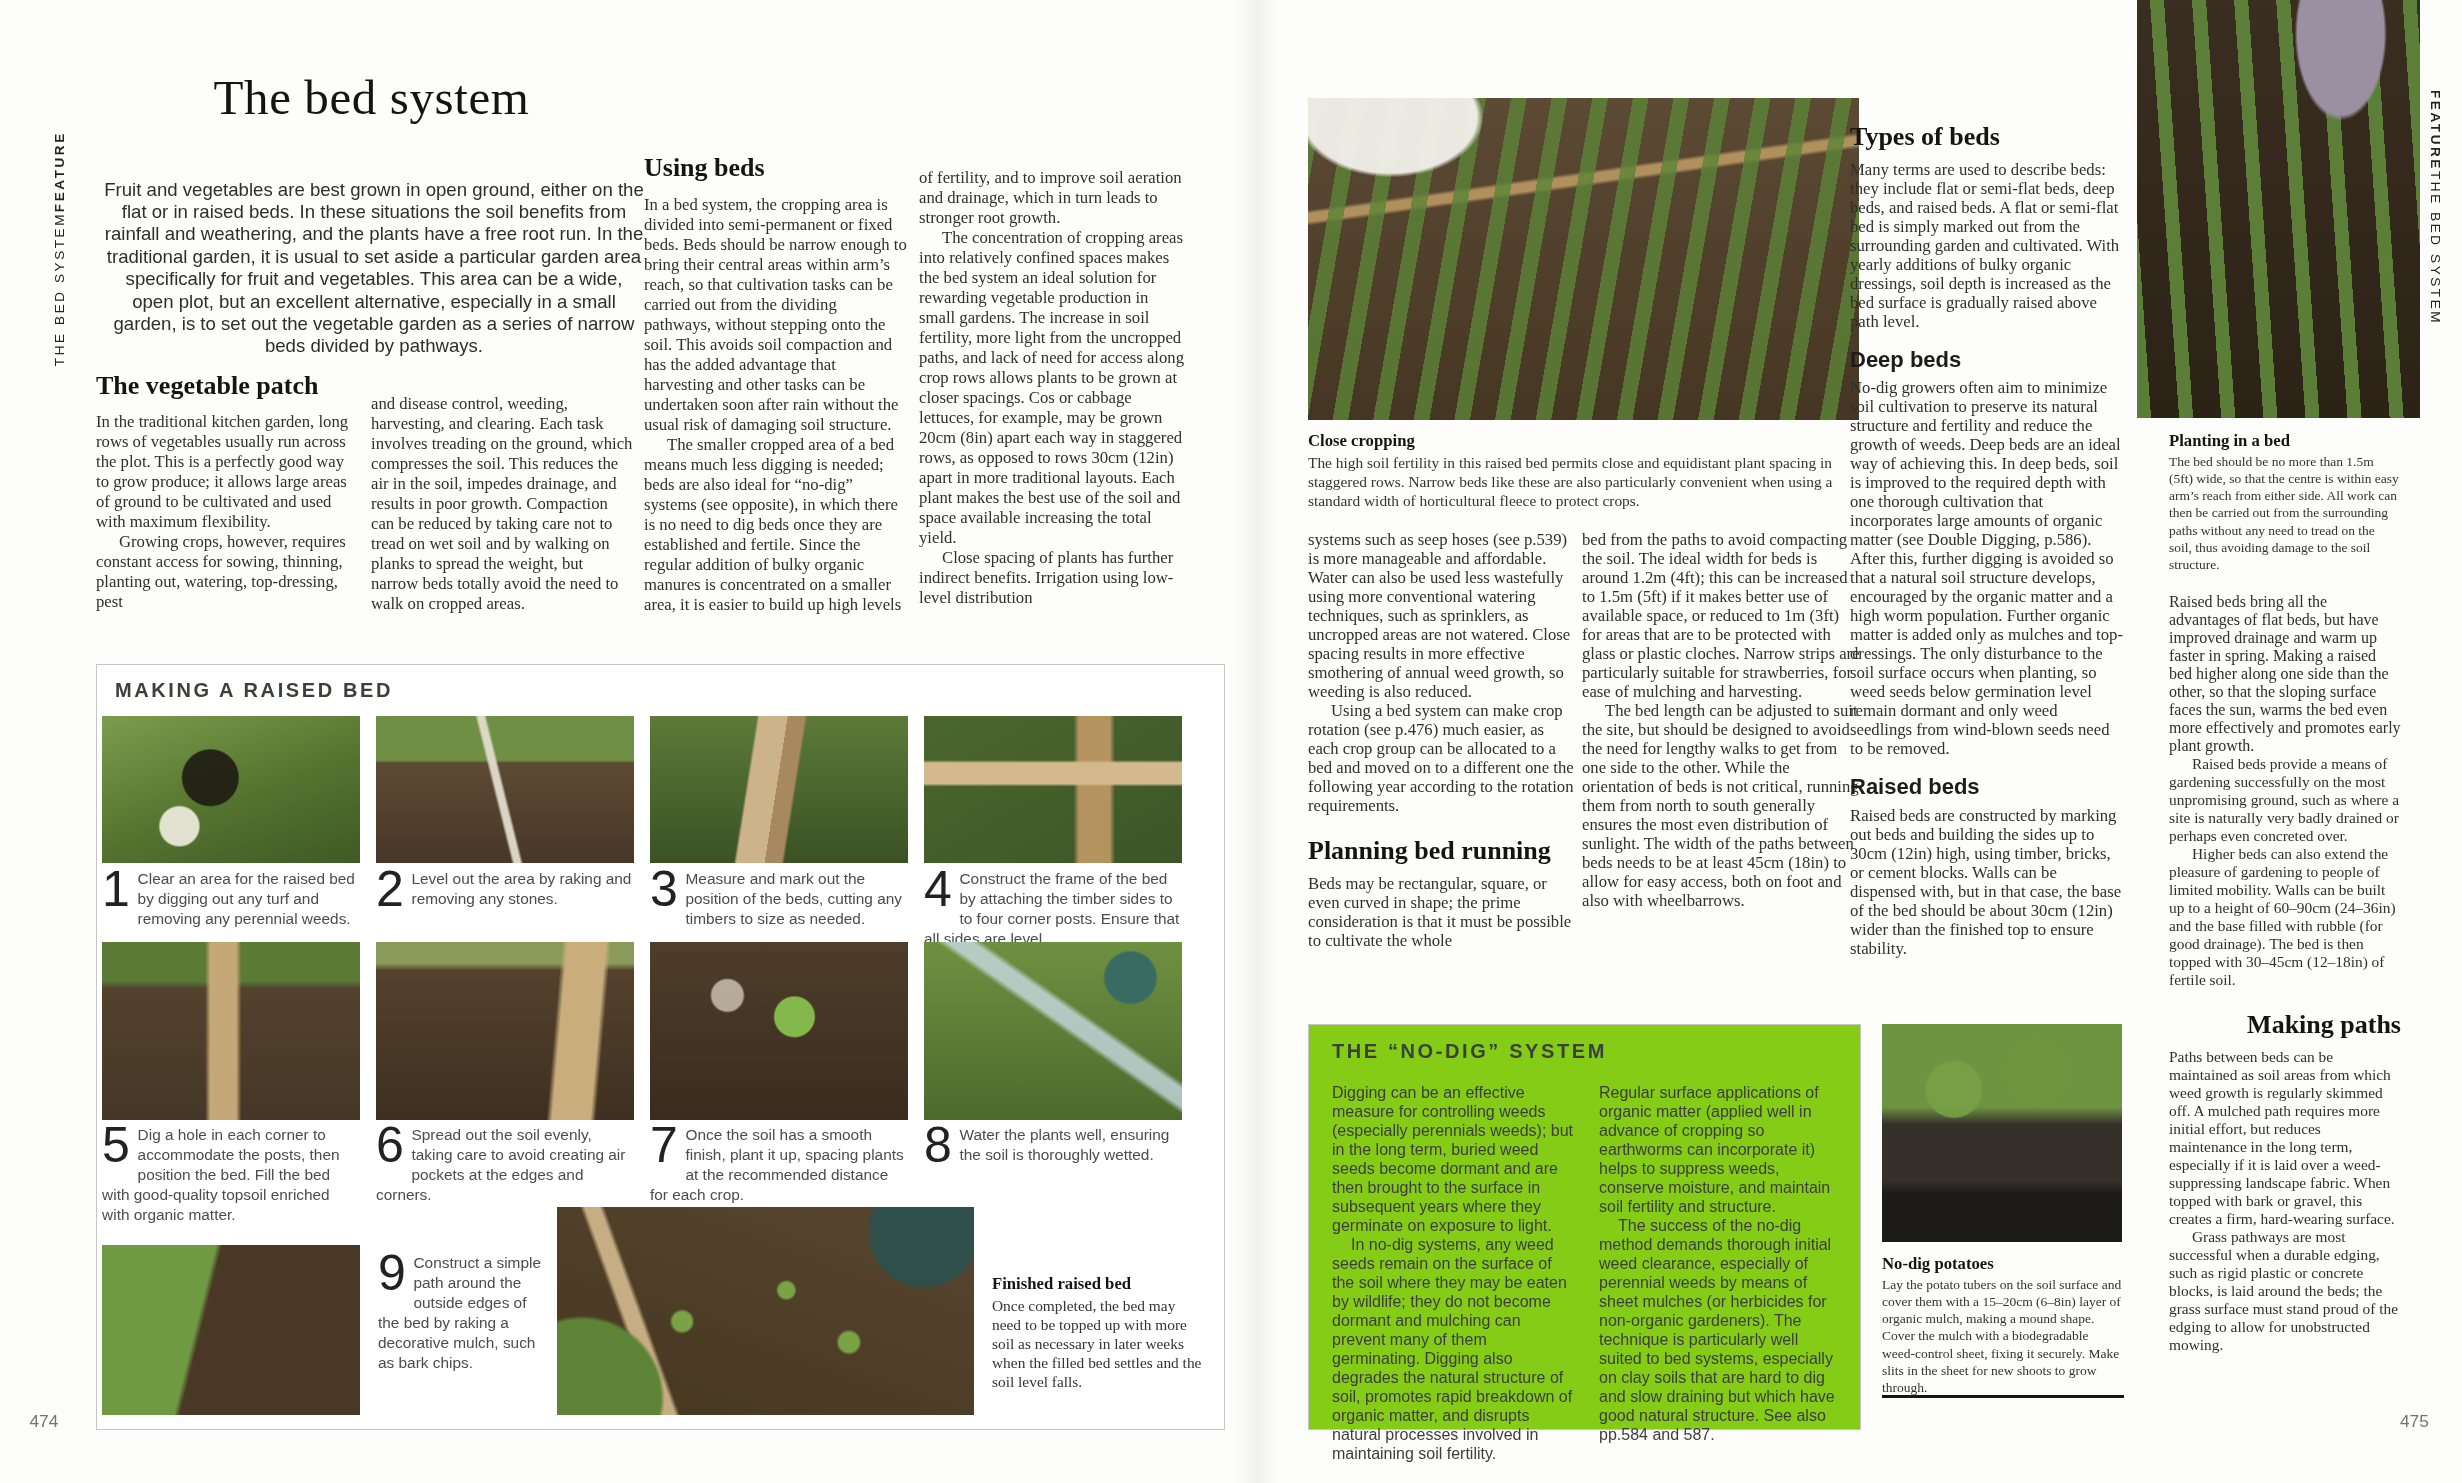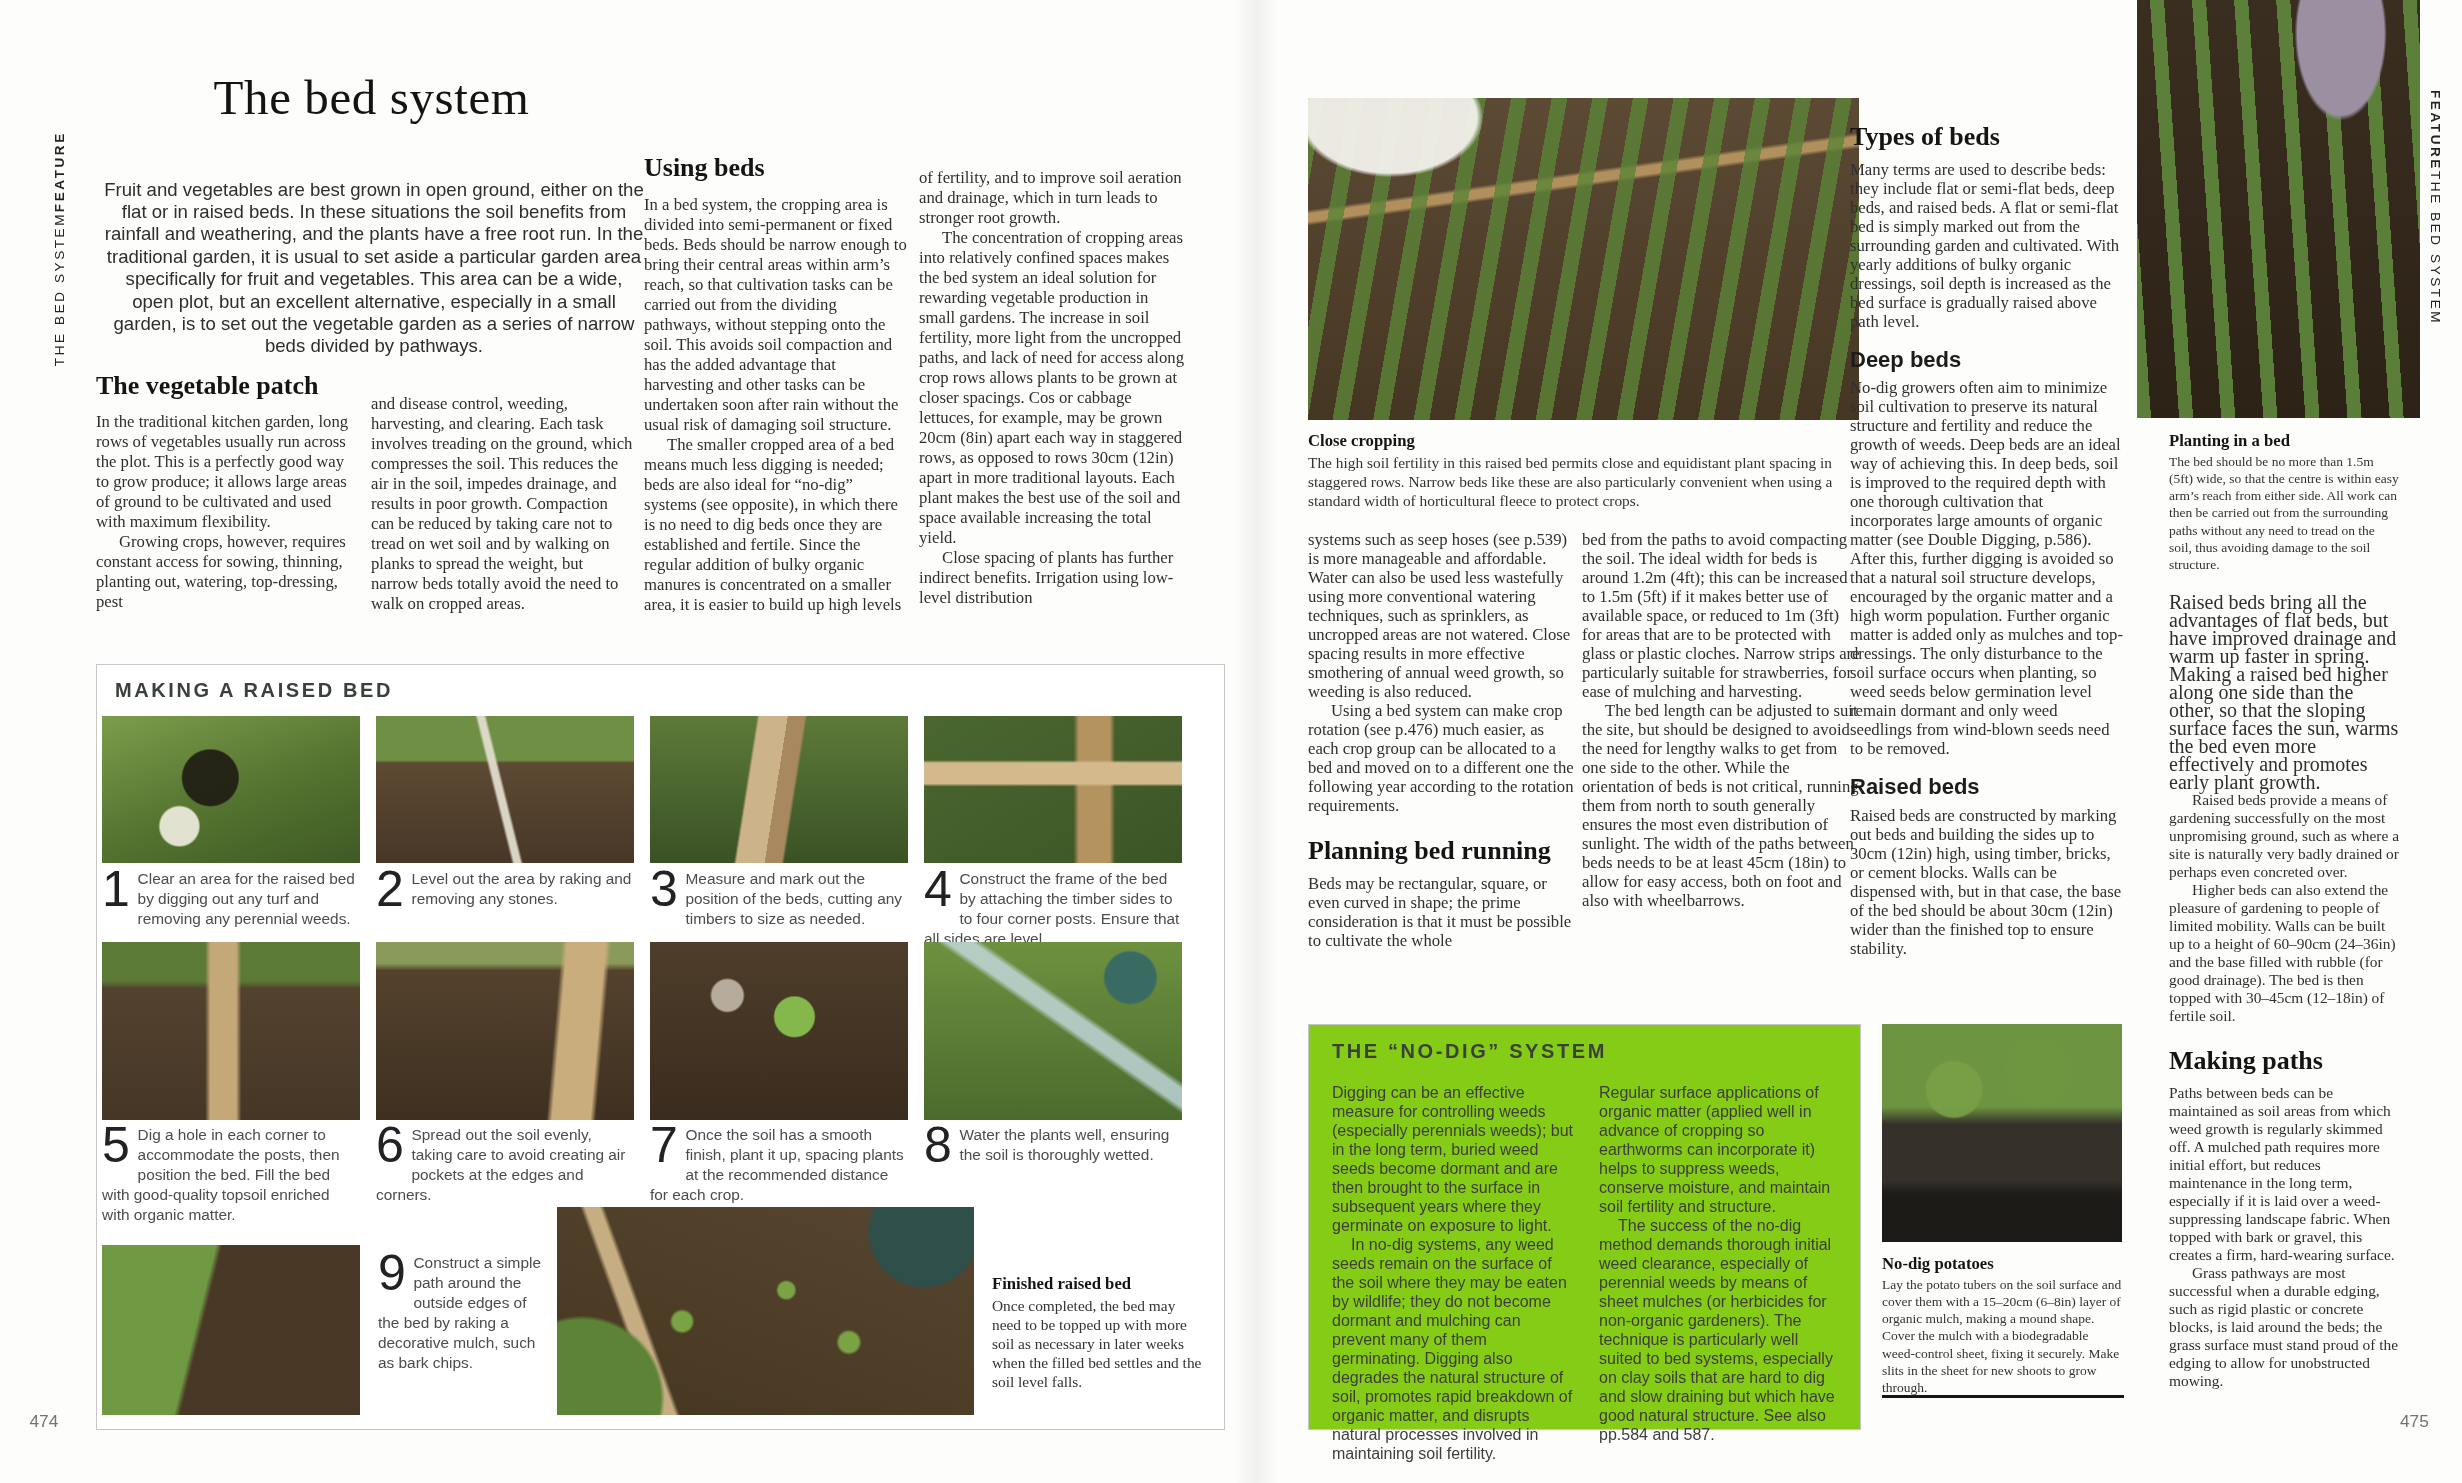--- a/index.html
+++ b/index.html
@@ -151,25 +151,25 @@
   </div>
 
   <div class="abs gplant" style="left:2137px;top:0;width:283px;height:418px;"></div>
 
   <div class="abs" style="left:2145px;top:431px;width:232px;margin-left:24px;">
     <div class="cap">
       <h4>Planting in a bed</h4>
       <p>The bed should be no more than 1.5m (5ft) wide, so that the centre is within easy arm’s reach from either side. All work can then be carried out from the surrounding paths without any need to tread on the soil, thus avoiding damage to the soil structure.</p>
     </div>
     <div class="serifbody" style="margin-top:19px;">
-      <p style="font-size:20px;line-height:18px;">Raised beds bring all the advantages of flat beds, but have improved drainage and warm up faster in spring. Making a raised bed higher along one side than the other, so that the sloping surface faces the sun, warms the bed even more effectively and promotes early plant growth.</p>
+      <p style="font-size:16px;line-height:18px;">Raised beds bring all the advantages of flat beds, but have improved drainage and warm up faster in spring. Making a raised bed higher along one side than the other, so that the sloping surface faces the sun, warms the bed even more effectively and promotes early plant growth.</p>
       <p class="ind" style="font-size:15.4px;line-height:18px;">Raised beds provide a means of gardening successfully on the most unpromising ground, such as where a site is naturally very badly drained or perhaps even concreted over.</p>
       <p class="ind" style="font-size:15.4px;line-height:18px;">Higher beds can also extend the pleasure of gardening to people of limited mobility. Walls can be built up to a height of 60–90cm (24–36in) and the base filled with rubble (for good drainage). The bed is then topped with 30–45cm (12–18in) of fertile soil.</p>
     </div>
-    <h2 class="sechead" style="margin:22px 0 9px 0;">Making paths</h2>
+    <h2 class="sechead" style="margin:22px 0 9px 0;text-align:right;">Making paths</h2>
     <div class="serifbody">
       <p style="font-size:15.4px;line-height:18px;">Paths between beds can be maintained as soil areas from which weed growth is regularly skimmed off. A mulched path requires more initial effort, but reduces maintenance in the long term, especially if it is laid over a weed-suppressing landscape fabric. When topped with bark or gravel, this creates a firm, hard-wearing surface.</p>
       <p class="ind" style="font-size:15.4px;line-height:18px;">Grass pathways are most successful when a durable edging, such as rigid plastic or concrete blocks, is laid around the beds; the grass surface must stand proud of the edging to allow for unobstructed mowing.</p>
     </div>
   </div>
 
   <div class="ndbox">
     <h3 class="abs boxhead" style="left:23px;top:15.4px;">THE “NO-DIG” SYSTEM</h3>
     <div class="abs scap" style="left:23px;top:58px;width:244px;">
       <p>Digging can be an effective measure for controlling weeds (especially perennials weeds); but in the long term, buried weed seeds become dormant and are then brought to the surface in subsequent years where they germinate on exposure to light.</p>

